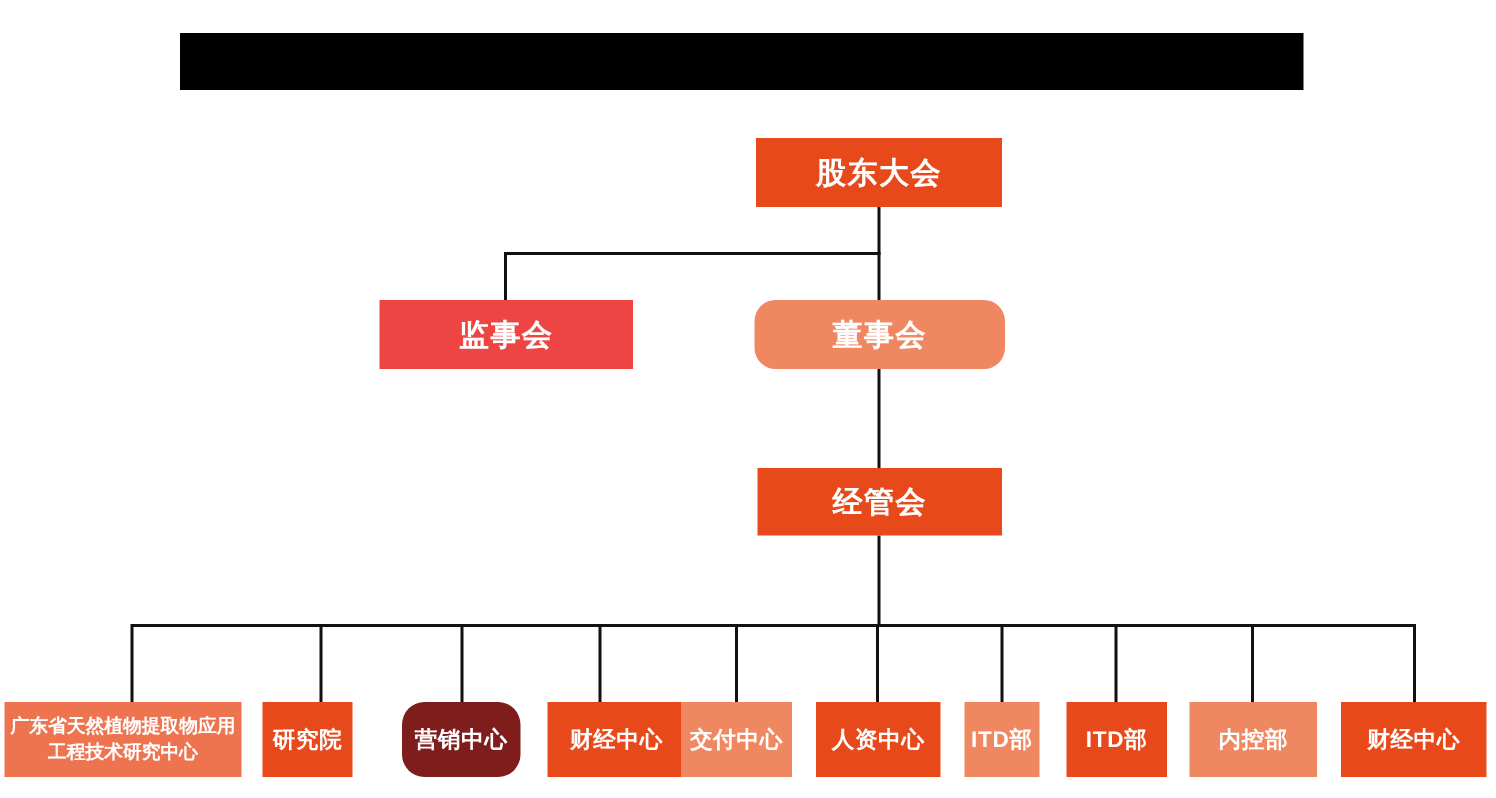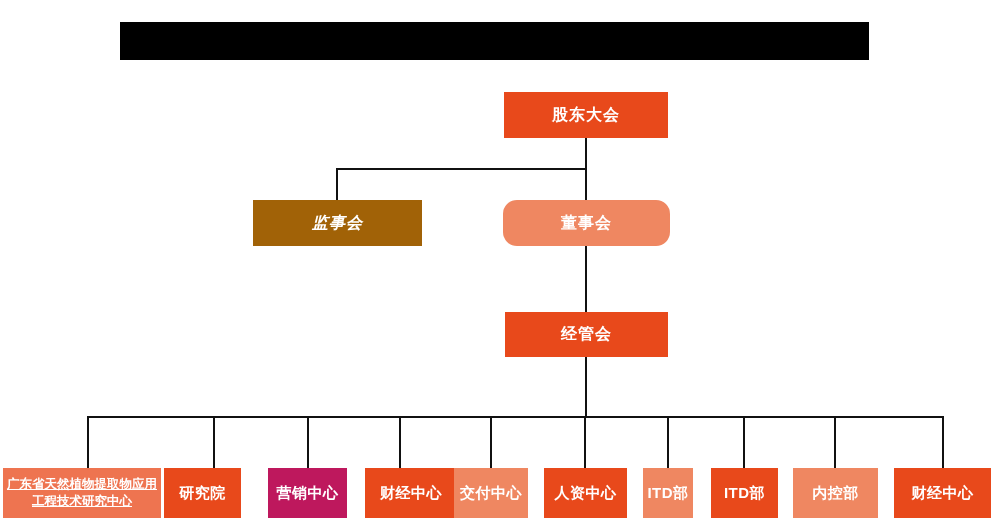--- a/index.html
+++ b/index.html
@@ -30,40 +30,40 @@
     display: flex;
     align-items: center;
     justify-content: center;
     color: #ffffff;
     font-weight: bold;
     text-align: center;
     box-sizing: border-box;
     letter-spacing: 1px;
   }
   .top-node {
-    font-size: 16px;
+    font-size: 20px;
   }
   .dept {
     font-size: 15px;
     letter-spacing: 0.5px;
   }
   .dept-long {
     font-size: 12.5px;
     line-height: 1.35;
     letter-spacing: 0;
     padding: 0 3px;
   }
   
   .pos-shareholders { left: 504px; top: 92px;  width: 164px; height: 46px; }
   .pos-supervisory  { left: 253px; top: 200px; width: 169px; height: 46px; }
   .pos-board        { left: 503px; top: 200px; width: 167px; height: 46px; border-radius: 14px; }
   .pos-management   { left: 505px; top: 312px; width: 163px; height: 45px; }
   
   .pos-d0 { left: 3px;   top: 468px; width: 158px; height: 50px; }
-  .pos-d1 { left: 164px; top: 468px; width: 77px;  height: 50px; }
+  .pos-d1 { left: 175px; top: 468px; width: 60px;  height: 50px; }
   .pos-d2 { left: 268px; top: 468px; width: 79px;  height: 50px; }
   .pos-d3 { left: 365px; top: 468px; width: 92px;  height: 50px; }
   .pos-d4 { left: 454px; top: 468px; width: 74px;  height: 50px; }
   .pos-d5 { left: 544px; top: 468px; width: 83px;  height: 50px; text-align: right; }
   .pos-d6 { left: 643px; top: 468px; width: 50px;  height: 50px; }
   .pos-d7 { left: 711px; top: 468px; width: 67px;  height: 50px; }
   .pos-d8 { left: 793px; top: 468px; width: 85px;  height: 50px; }
   .pos-d9 { left: 894px; top: 468px; width: 97px;  height: 50px; }
 </style>
 </head>
@@ -85,31 +85,31 @@
   <div class="line" style="left: 399px; top: 416px; width: 2px; height: 52px; background-color: rgb(17, 17, 17);"></div>
   <div class="line" style="left: 490px; top: 416px; width: 2px; height: 52px; background-color: rgb(17, 17, 17);"></div>
   <div class="line" style="left: 584px; top: 416px; width: 2px; height: 52px; background-color: rgb(17, 17, 17);"></div>
   <div class="line" style="left: 667px; top: 416px; width: 2px; height: 52px; background-color: rgb(17, 17, 17);"></div>
   <div class="line" style="left: 743px; top: 416px; width: 2px; height: 52px; background-color: rgb(17, 17, 17);"></div>
   <div class="line" style="left: 834px; top: 416px; width: 2px; height: 52px; background-color: rgb(17, 17, 17);"></div>
   <div class="line" style="left: 942px; top: 416px; width: 2px; height: 52px; background-color: rgb(17, 17, 17);"></div>
 
   <div class="org-box top-node pos-shareholders" style="background-color: rgb(232, 73, 27);">股东大会</div>
 
-  <div class="org-box top-node pos-supervisory" style="background-color: #a16207; font-style: italic;">监事会</div>
+  <div class="org-box top-node pos-supervisory" style="background-color: #ef4444;">监事会</div>
 
   <div class="org-box top-node pos-board" style="background-color: rgb(239, 135, 97);">董事会</div>
 
   <div class="org-box top-node pos-management" style="background-color: rgb(232, 73, 27);">经管会</div>
 
-  <div class="org-box dept dept-long pos-d0" style="background-color: rgb(238, 116, 80); text-decoration: underline;">广东省天然植物提取物应用工程技术研究中心</div>
+  <div class="org-box dept dept-long pos-d0" style="background-color: rgb(238, 116, 80);">广东省天然植物提取物应用工程技术研究中心</div>
 
   <div class="org-box dept pos-d1" style="background-color: rgb(232, 73, 27);">研究院</div>
 
-  <div class="org-box dept pos-d2" style="background-color: #be185d;">营销中心</div>
+  <div class="org-box dept pos-d2" style="background-color: #7f1d1d; border-radius: 15px;">营销中心</div>
 
   <div class="org-box dept pos-d3" style="background-color: rgb(232, 73, 27);">财经中心</div>
 
   <div class="org-box dept pos-d4" style="background-color: rgb(239, 135, 97);">交付中心</div>
 
   <div class="org-box dept pos-d5" style="background-color: rgb(232, 73, 27);">人资中心</div>
 
   <div class="org-box dept pos-d6" style="background-color: rgb(239, 135, 97);">ITD部</div>
 
   <div class="org-box dept pos-d7" style="background-color: rgb(232, 73, 27);">ITD部</div>

